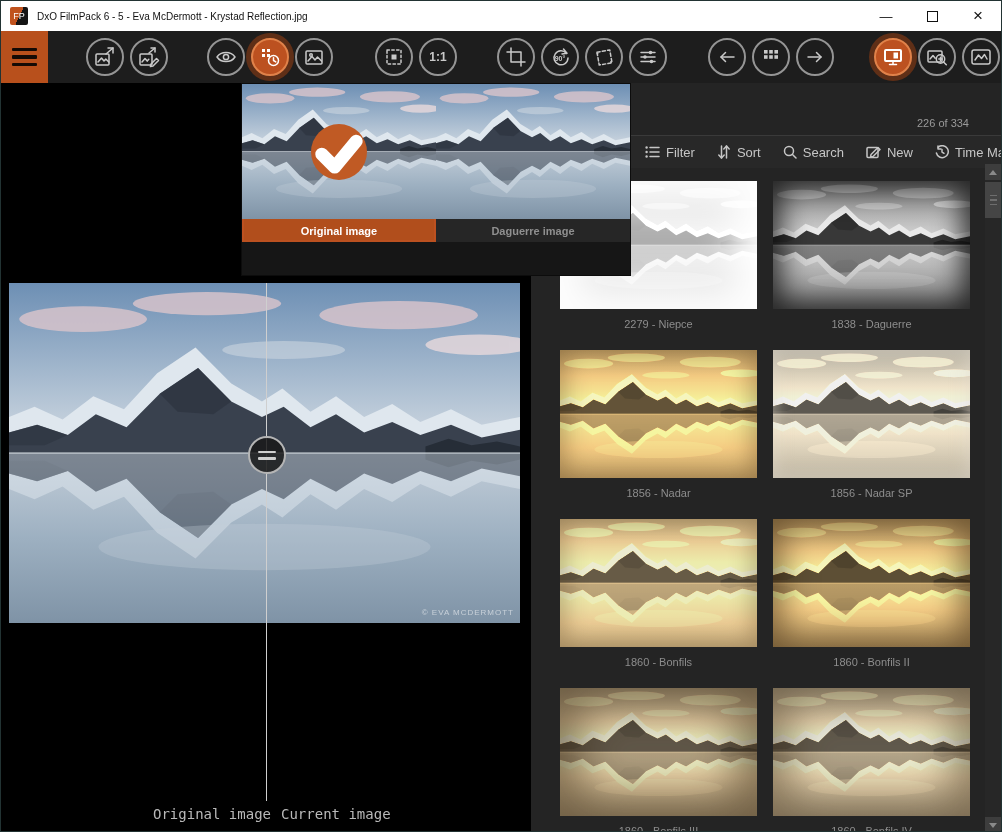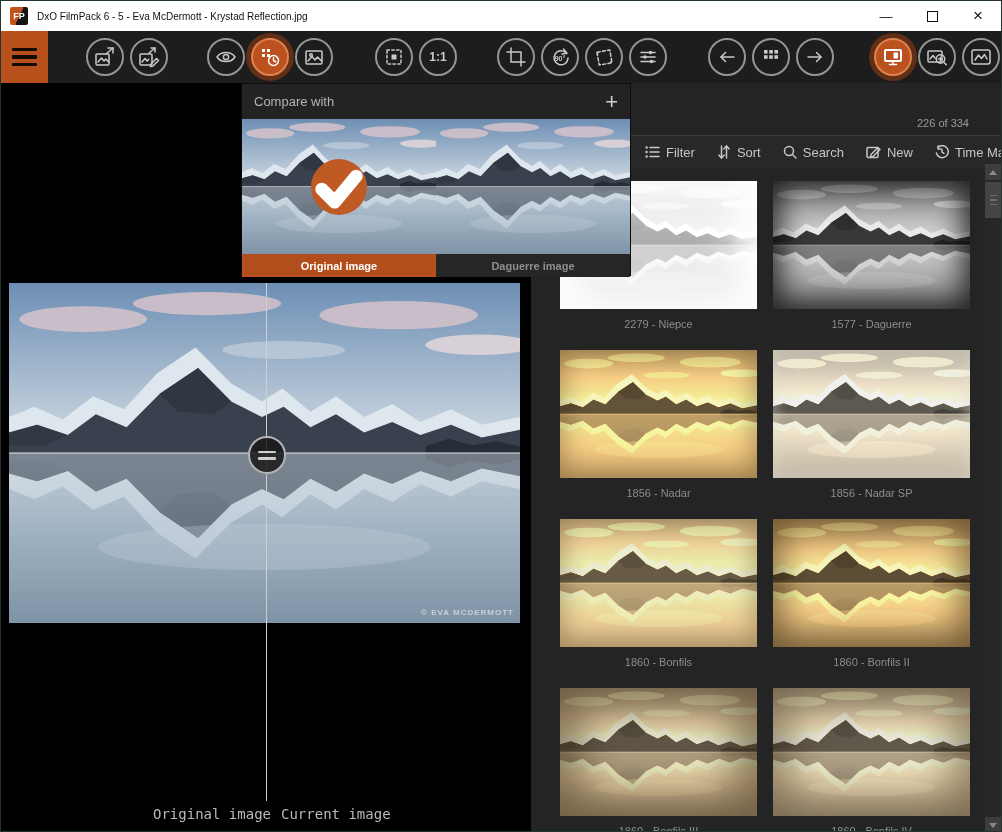--- a/index.html
+++ b/index.html
@@ -2,41 +2,41 @@
 <html><head>
 <meta charset="utf-8">
 <style>
   * { margin:0; padding:0; box-sizing:border-box; }
   html,body { background:#555; }
   body { font-family:"Liberation Sans", sans-serif; }
   .app { position:relative; width:1002px; height:832px; background:#000; border:1px solid #233; overflow:hidden; }
 
   
   .titlebar { position:absolute; top:0; left:0; width:100%; height:30px; background:#fff; display:flex; align-items:center; }
-  .fp-logo { width:18px; height:18px; margin-left:9px; border-radius:2px; background:linear-gradient(115deg,#c0531e 52%,#141414 52%); color:#fff; font-size:9px; font-weight:bold; display:flex; align-items:center; justify-content:center; letter-spacing:0; }
+  .fp-logo { width:18px; height:18px; margin-left:9px; border-radius:2px; background:linear-gradient(115deg,#c0531e 52%,#141414 52%); color:#fff; font-size:9px; font-weight:normal; display:flex; align-items:center; justify-content:center; letter-spacing:0; }
   .title-text { margin-left:9px; font-size:10px; color:#111; }
   .win-controls { margin-left:auto; display:flex; height:100%; }
   .win-btn { width:46px; height:100%; display:flex; align-items:center; justify-content:center; color:#111; font-size:13px; }
   .win-btn.max span { display:block; width:11px; height:11px; border:1.3px solid #111; }
   .win-btn.close { font-size:17px; }
 
   
   .toolbar { position:absolute; top:30px; left:0; width:100%; height:52px; background:#1d1d1d; display:flex; align-items:center; }
   .hamburger { width:47px; height:52px; background:#b8501c; display:flex; flex-direction:column; justify-content:center; gap:4px; padding-left:11px; flex:0 0 auto; }
   .hamburger i { display:block; width:25px; height:3.5px; background:#140a05; border-radius:1px; }
   .cbtn { width:38px; height:38px; border-radius:50%; border:2px solid #959595; display:flex; align-items:center; justify-content:center; flex:0 0 auto; background:transparent; color:#c9c9c9; font-size:12px; font-weight:bold; }
   .cbtn svg { stroke:#c9c9c9; fill:none; stroke-width:1.5; stroke-linecap:round; stroke-linejoin:round; }
   .cbtn.active { background:#bc5120; border-color:#e0824a; box-shadow:0 0 0 5px rgba(150,62,18,.55); color:#fff; }
   .cbtn.active svg { stroke:#fff; }
 
   
   .canvas { position:absolute; top:82px; left:0; width:530px; height:750px; background:#000; }
   .viewer-image { position:absolute; left:8px; top:200px; width:511px; height:340px; overflow:hidden; }
   .viewer-image svg { width:100%; height:100%; display:block; }
-  .watermark { position:absolute; right:6px; bottom:6px; font-size:8px; letter-spacing:1px; color:rgba(255,255,255,.55); font-weight:bold; }
+  .watermark { position:absolute; right:6px; bottom:6px; font-size:8px; letter-spacing:1px; color:rgba(255,255,255,.55); font-weight:normal; }
   .split-line { position:absolute; left:265px; top:200px; width:1px; height:518px; background:#cfcfcf; z-index:3; }
   .split-handle { position:absolute; left:247px; top:353px; width:38px; height:38px; border-radius:50%; background:rgba(25,25,25,.85); border:2px solid #b5b5b5; z-index:4; display:flex; flex-direction:column; align-items:center; justify-content:center; gap:4px; }
   .split-handle i { display:block; width:18px; height:2.5px; background:#cfcfcf; border-radius:1px; }
   .view-labels { position:absolute; top:723px; left:0; width:530px; font-family:"DejaVu Sans Mono", monospace; font-size:14px; color:#b9b9b9; z-index:2; }
   .view-label-left { position:absolute; left:152px; }
   .view-label-right { position:absolute; left:280px; }
 
   
   .compare-panel { position:absolute; left:240px; top:82px; width:390px; height:193px; background:#161616; border:1px solid #0c0c0c; z-index:6; }
   .compare-header { height:35px; background:#232323; display:flex; align-items:center; padding:0 12px; }
@@ -430,21 +430,21 @@
                 </g>
                 <g transform="translate(0,264) scale(1,-1)" opacity="0.5">
                   <use href="#ridge2"></use>
                 </g>
                 <ellipse cx="200" cy="205" rx="130" ry="18" fill="#c6d0da" opacity="0.3"></ellipse>
                 <rect y="131.4" width="400" height="1.2" fill="#e9eef3" opacity="0.6"></rect>
               </svg>
             </div>
       <div class="vignette"></div>
     </div>
-    <figcaption class="preset-label">1577 - Daguerre</figcaption>
+    <figcaption class="preset-label">1838 - Daguerre</figcaption>
   </figure>
 
   <figure class="preset v-nadar">
     <div class="thumb-img">
       <div class="scene">
               <svg viewBox="0 0 400 264" preserveAspectRatio="none">
                 <defs>
                   <linearGradient id="sky3" x1="0" y1="0" x2="0" y2="1">
                     <stop offset="0" stop-color="#6d8fb4"></stop>
                     <stop offset="0.7" stop-color="#b6c6d6"></stop>
@@ -713,24 +713,20 @@
           <i></i>
           <i></i>
         </div>
       <div class="sb-btn sb-down">
           <span class="tri-down"></span>
         </div>
     </div>
   </div>
 
   <div class="compare-panel">
-    <div class="compare-header">
-      <span class="compare-title">Compare with</span>
-      <span class="compare-add">+</span>
-    </div>
     <div class="compare-body">
       <div class="compare-item selected">
         <div class="cmp-img">
           <div class="scene" style="position:absolute;inset:0">
               <svg viewBox="0 0 400 264" preserveAspectRatio="none">
                 <defs>
                   <linearGradient id="sky9" x1="0" y1="0" x2="0" y2="1">
                     <stop offset="0" stop-color="#6d8fb4"></stop>
                     <stop offset="0.7" stop-color="#b6c6d6"></stop>
                     <stop offset="1" stop-color="#d7dde4"></stop>

